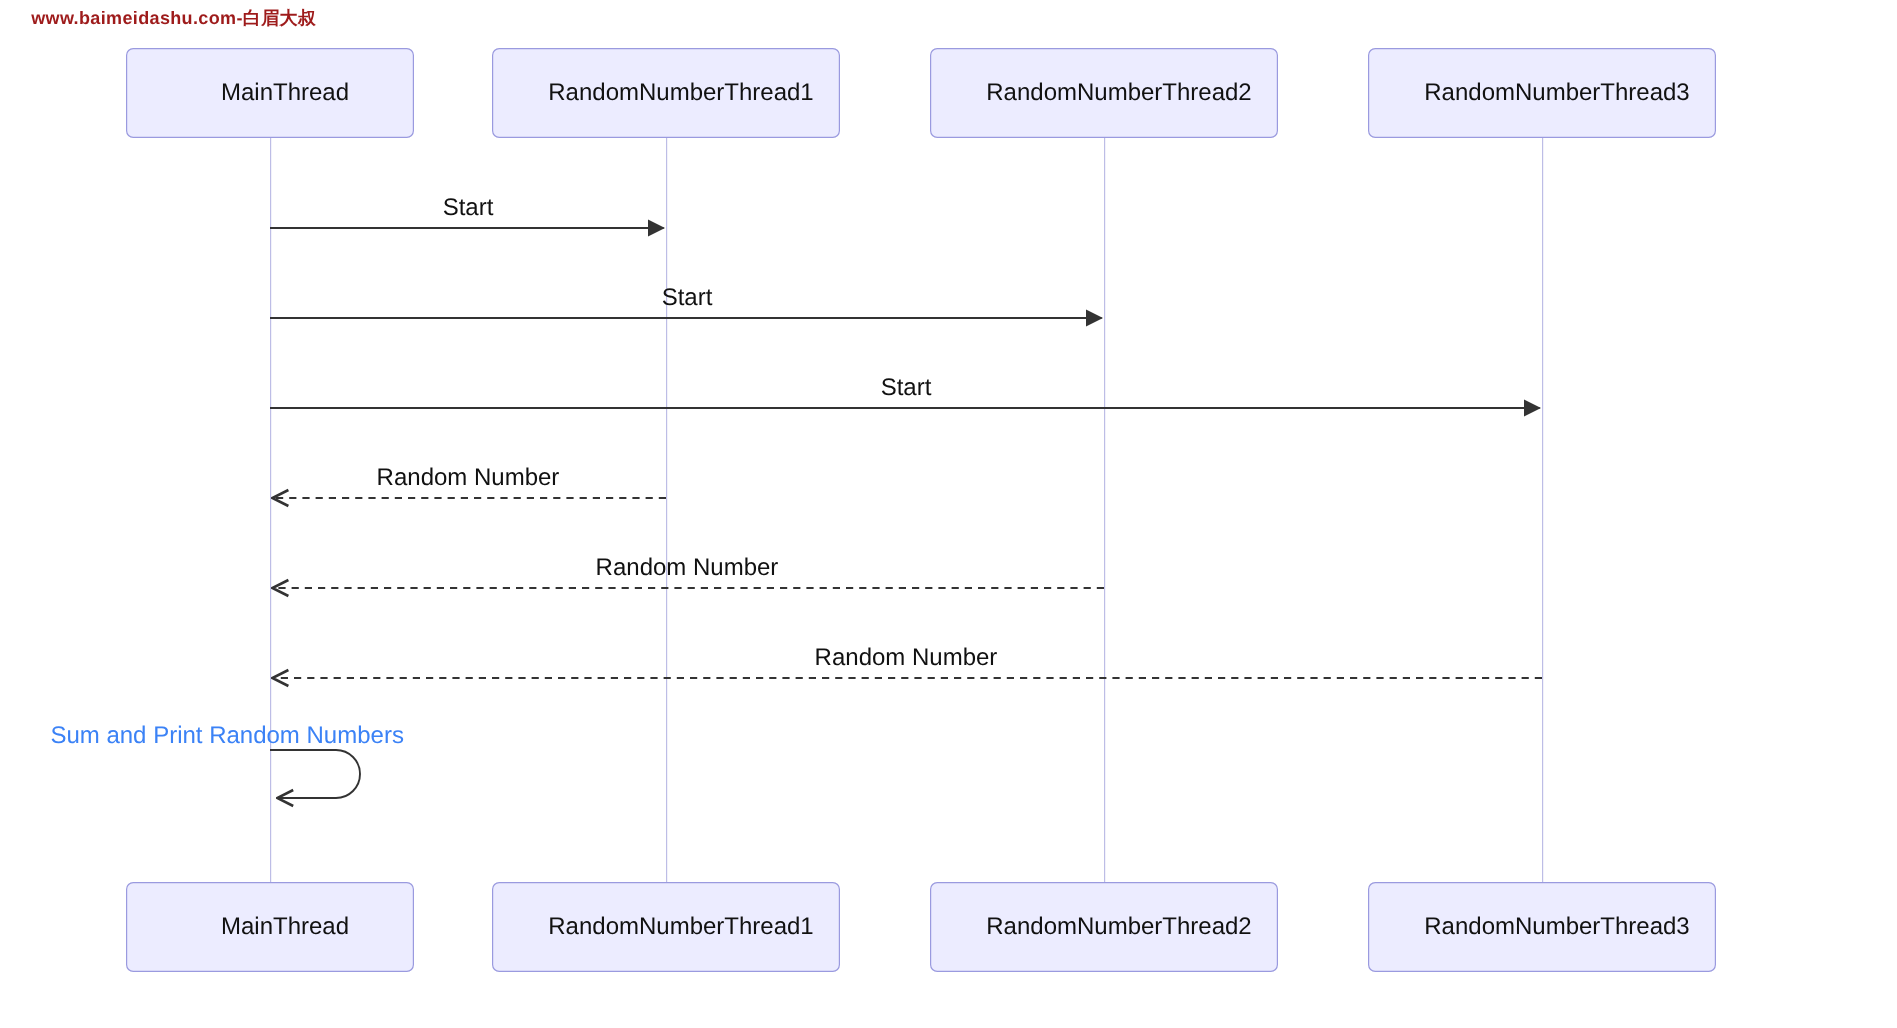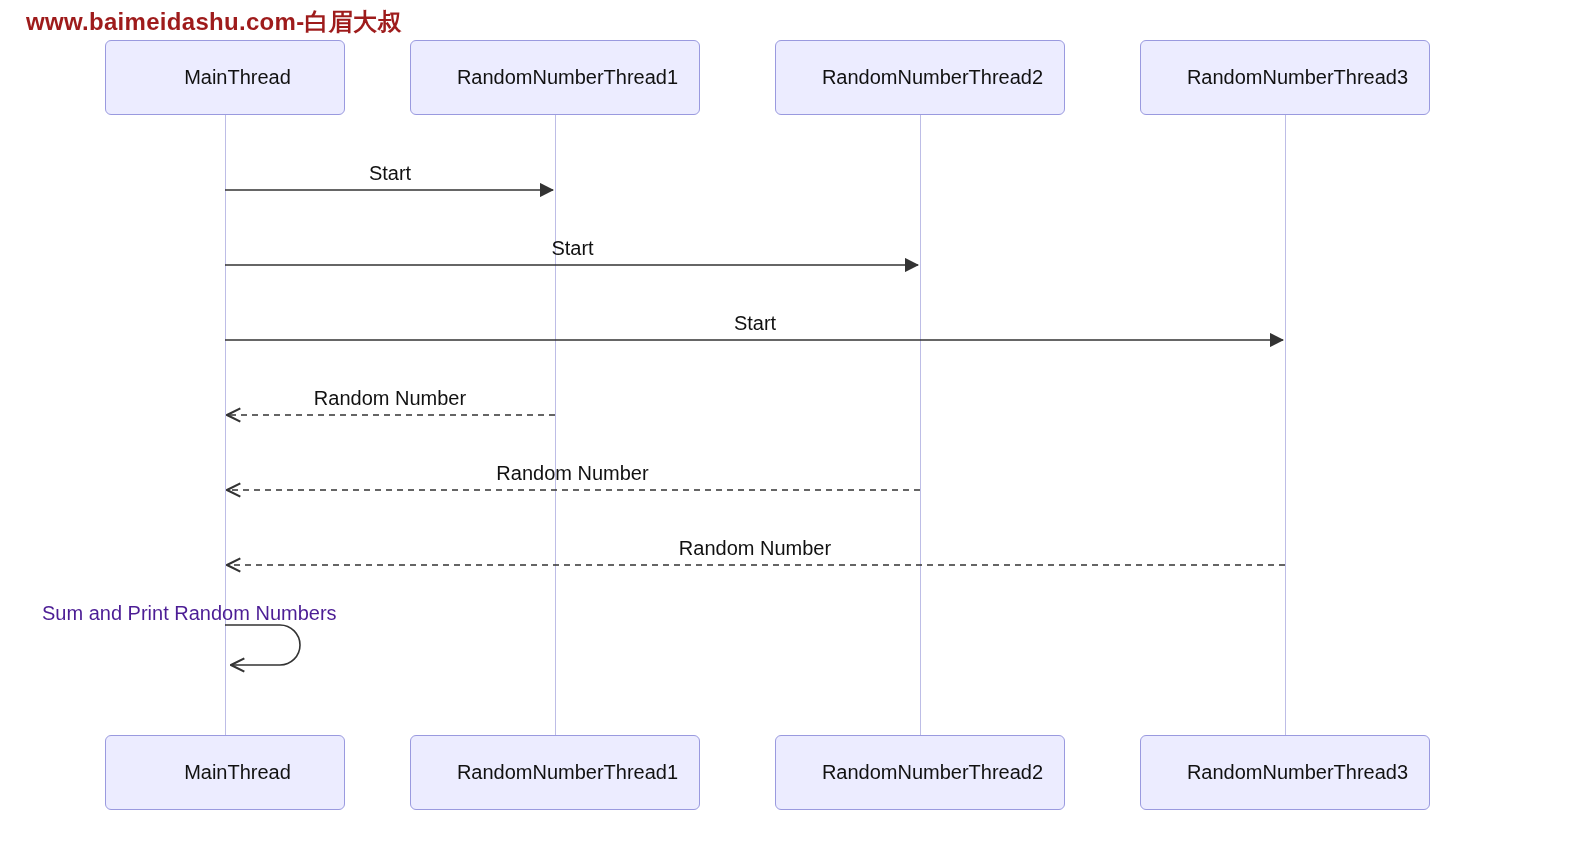--- a/index.html
+++ b/index.html
@@ -9,21 +9,21 @@
     height: 857px;
     background: #ffffff;
     font-family: "Segoe UI", "Helvetica Neue", Arial, sans-serif;
     position: relative;
     overflow: hidden;
   }
   .watermark {
     position: absolute;
     top: 6px;
     left: 26px;
-    font-size: 24px;
+    font-size: 15px;
     font-weight: 700;
     color: #9e1b1b;
     letter-spacing: 0.3px;
     white-space: nowrap;
   }
   .participant-box {
     position: absolute;
     background: #ececff;
     border: 1px solid #9a9adf;
     border-radius: 6px;
@@ -44,21 +44,21 @@
   .msg-label {
     position: absolute;
     font-size: 20px;
     color: #111;
     white-space: nowrap;
     transform: translateX(-50%);
   }
   .selfmsg-label {
     position: absolute;
     font-size: 20px;
-    color: #4c1d95;
+    color: #3b82f6;
     white-space: nowrap;
   }
   svg.arrows {
     position: absolute;
     top: 0;
     left: 0;
     width: 1581px;
     height: 857px;
     pointer-events: none;
   }

